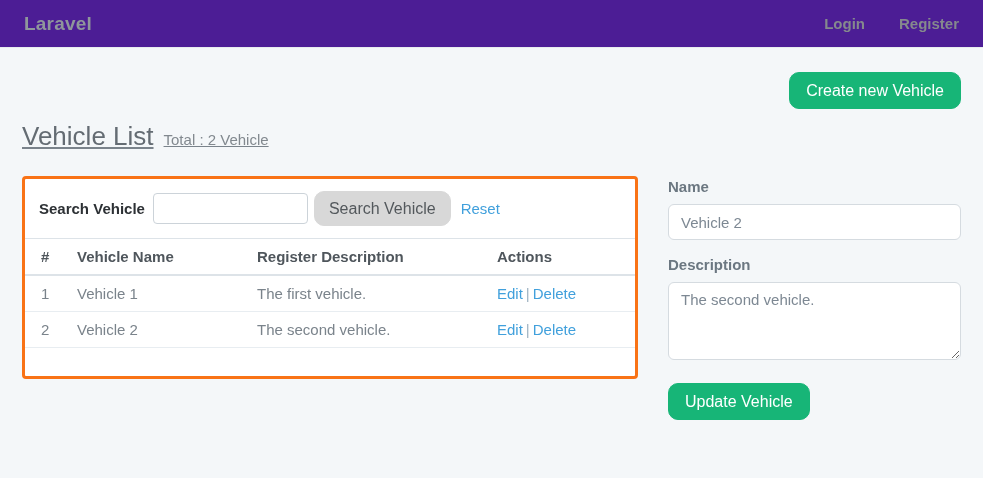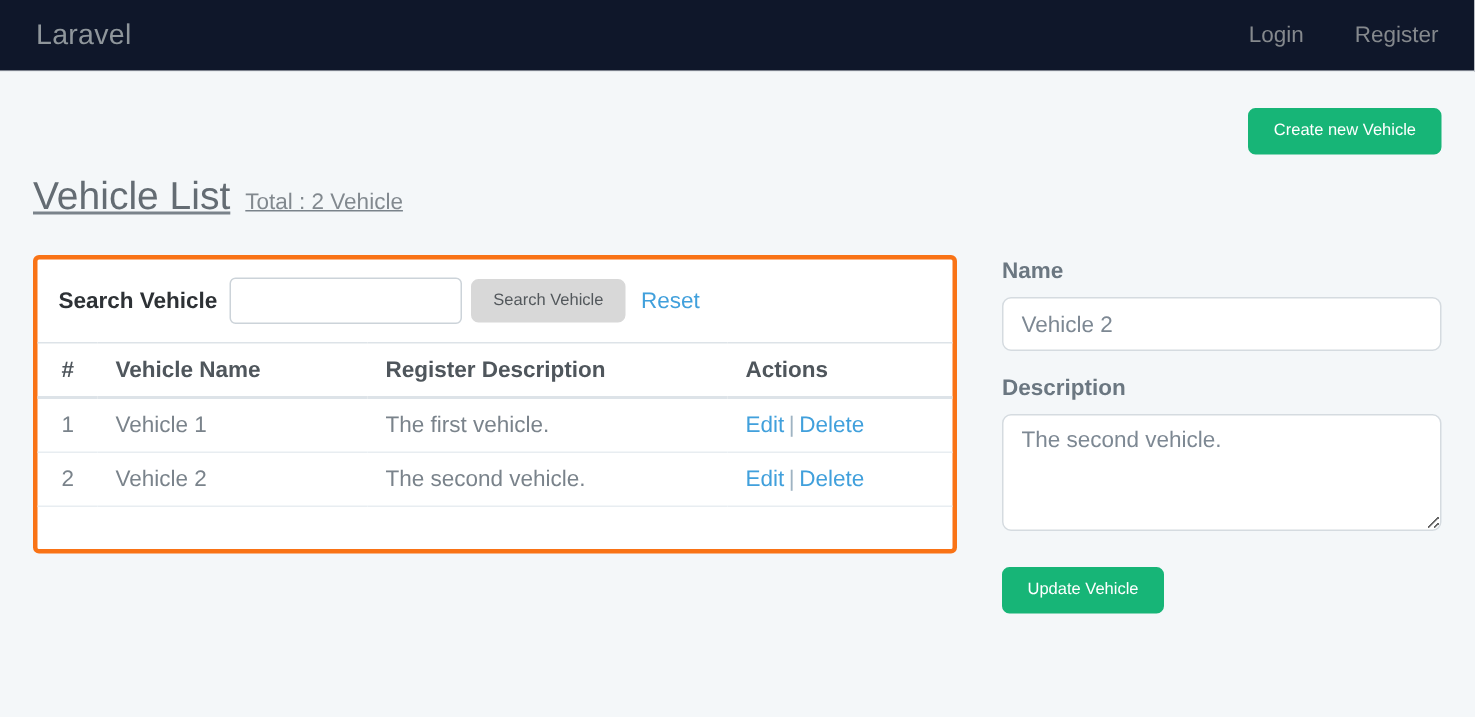--- a/index.html
+++ b/index.html
@@ -6,47 +6,48 @@
   html, body { width: 983px; height: 478px; overflow: hidden; }
   body {
     font-family: "Liberation Sans", sans-serif;
     background: #f4f7f9;
     font-size: 15px;
     color: #7a838b;
   }
   
   .navbar {
     height: 48px;
-    background: #0f172a;
+    background: #4c1d95;
     border-bottom: 1px solid #e7ebee;
     display: flex;
     align-items: center;
     justify-content: space-between;
     padding: 0 24px;
+    font-weight: bold;
   }
   .brand {
     font-size: 19px;
     color: #8f969b;
     text-decoration: none;
     letter-spacing: .2px;
   }
   .nav-links { display: flex; gap: 34px; }
   .nav-links a {
     color: #85898d;
     text-decoration: none;
     font-size: 15px;
   }
   
   .content { padding: 0 22px; }
   .create-row { display: flex; justify-content: flex-end; margin-top: 24px; }
   .btn {
     display: inline-block;
     border: 1px solid transparent;
-    border-radius: 5px;
-    font-size: 11px;
+    border-radius: 10px;
+    font-size: 16px;
     padding: 8px 16px;
     cursor: pointer;
     font-family: "Liberation Sans", sans-serif;
     line-height: 1.2;
     text-align: center;
   }
   .btn-green { background: #17b577; color: #ffffff; border-color: #17b577; }
   .btn-gray  { background: #d8d8d8; color: #53585c; border-color: #d8d8d8; padding: 7px 14px; }
   .btn-white { background: #ffffff; color: #878f96; border: 1px solid #d2d8dd; }
   .page-head { display: flex; align-items: baseline; gap: 10px; margin-top: 12px; text-decoration: underline; }

